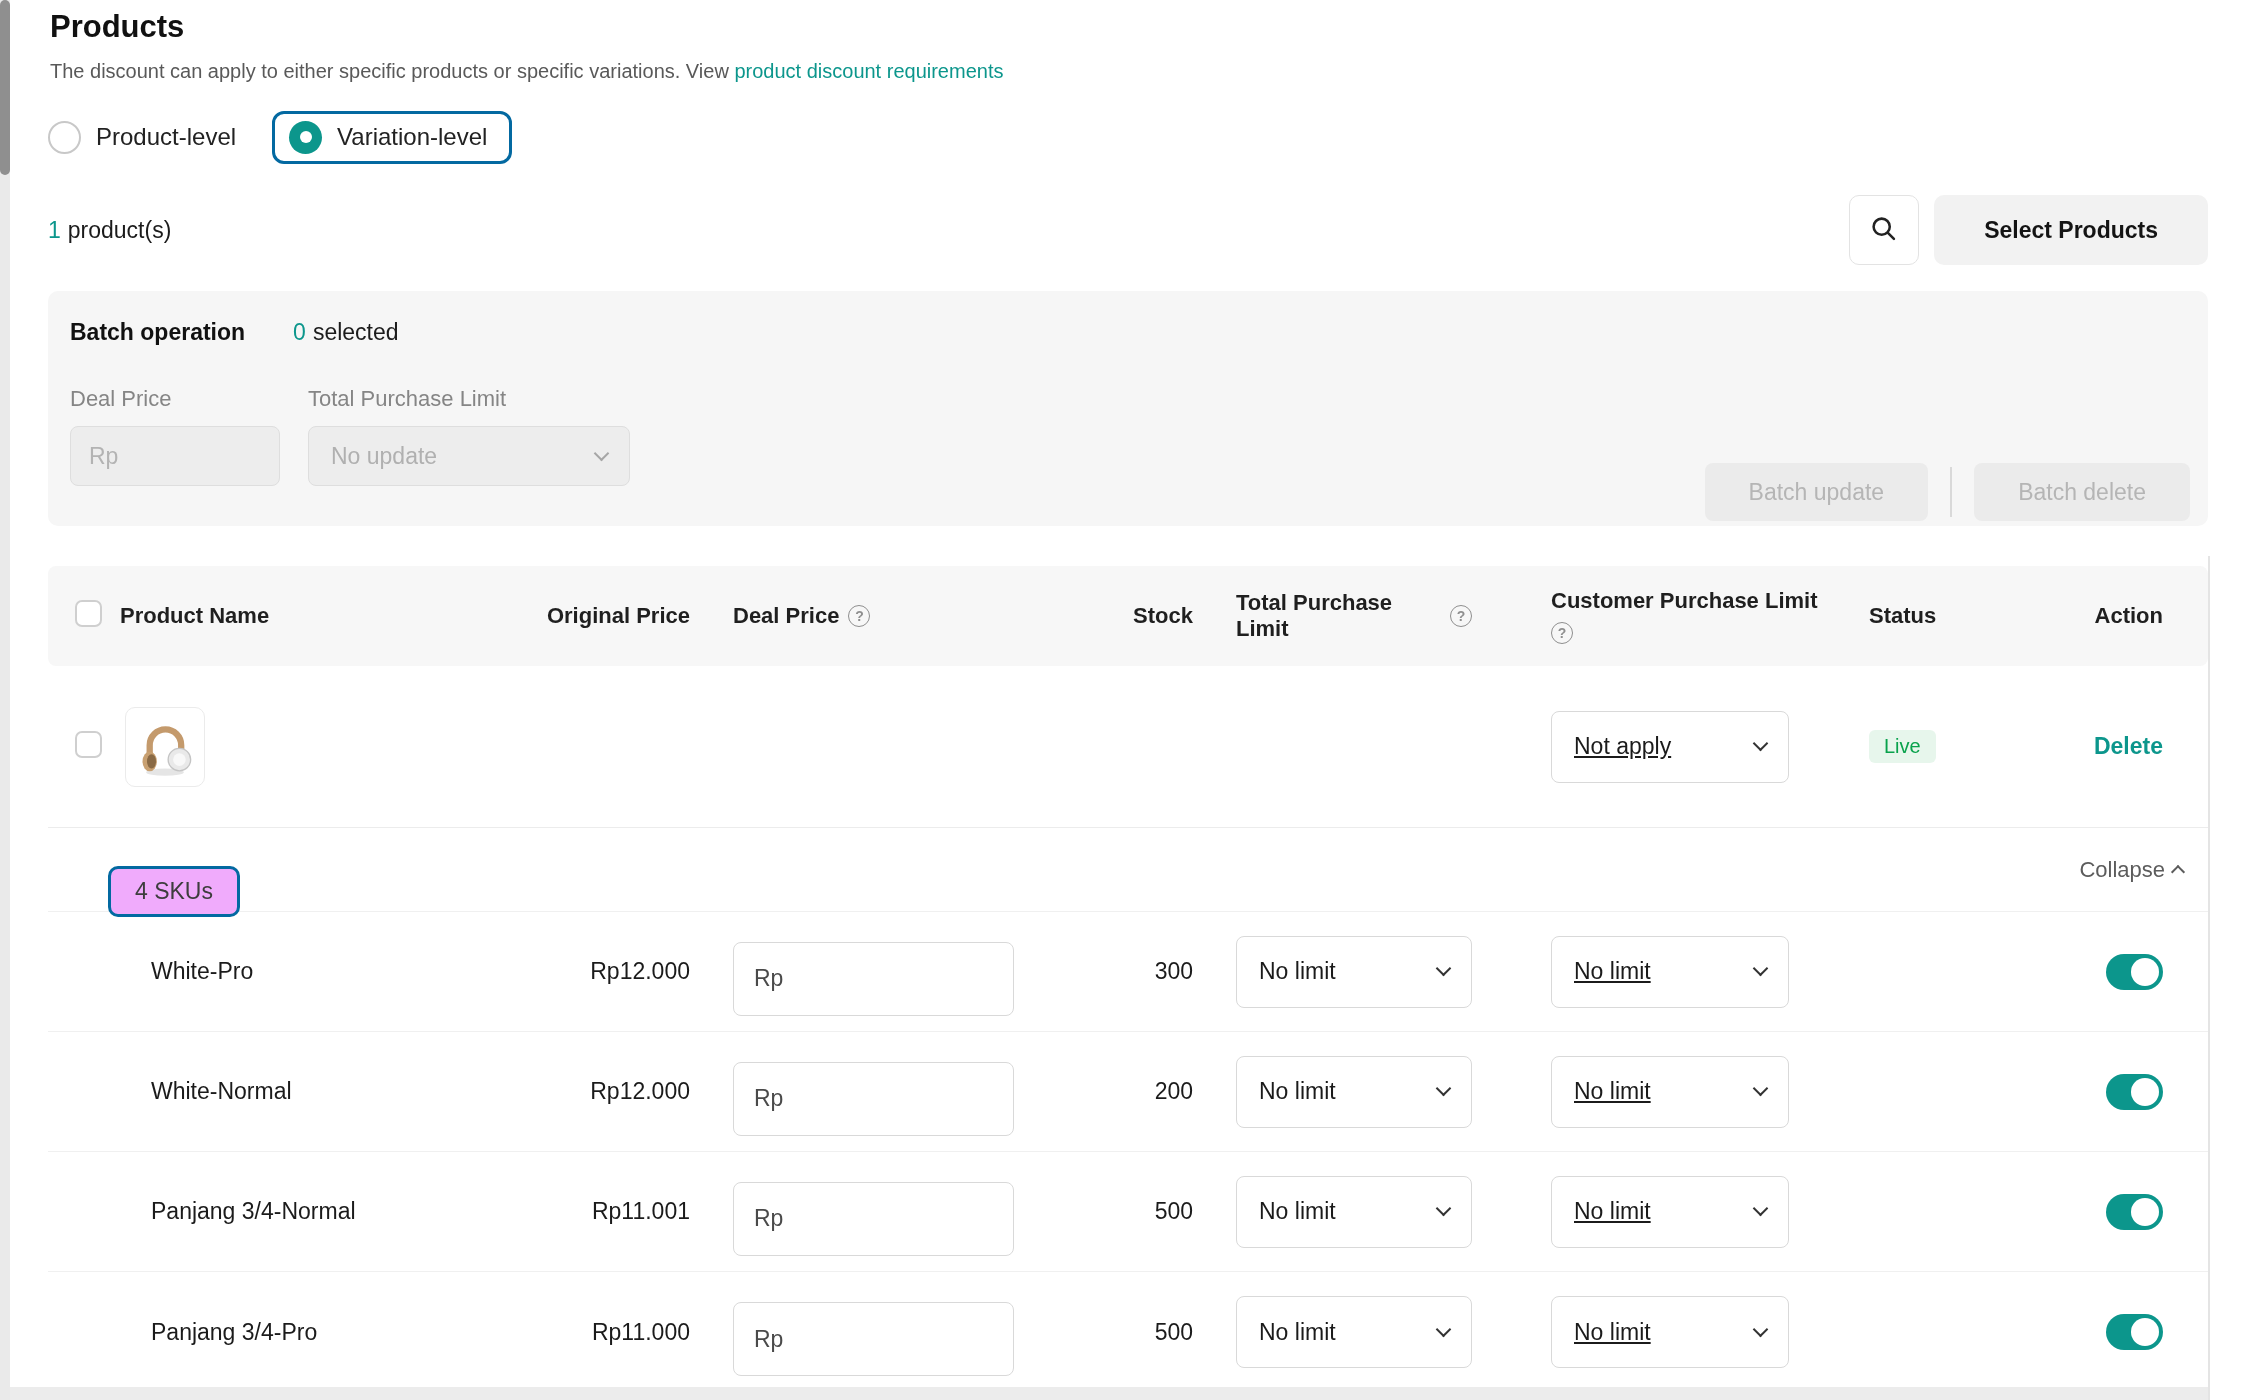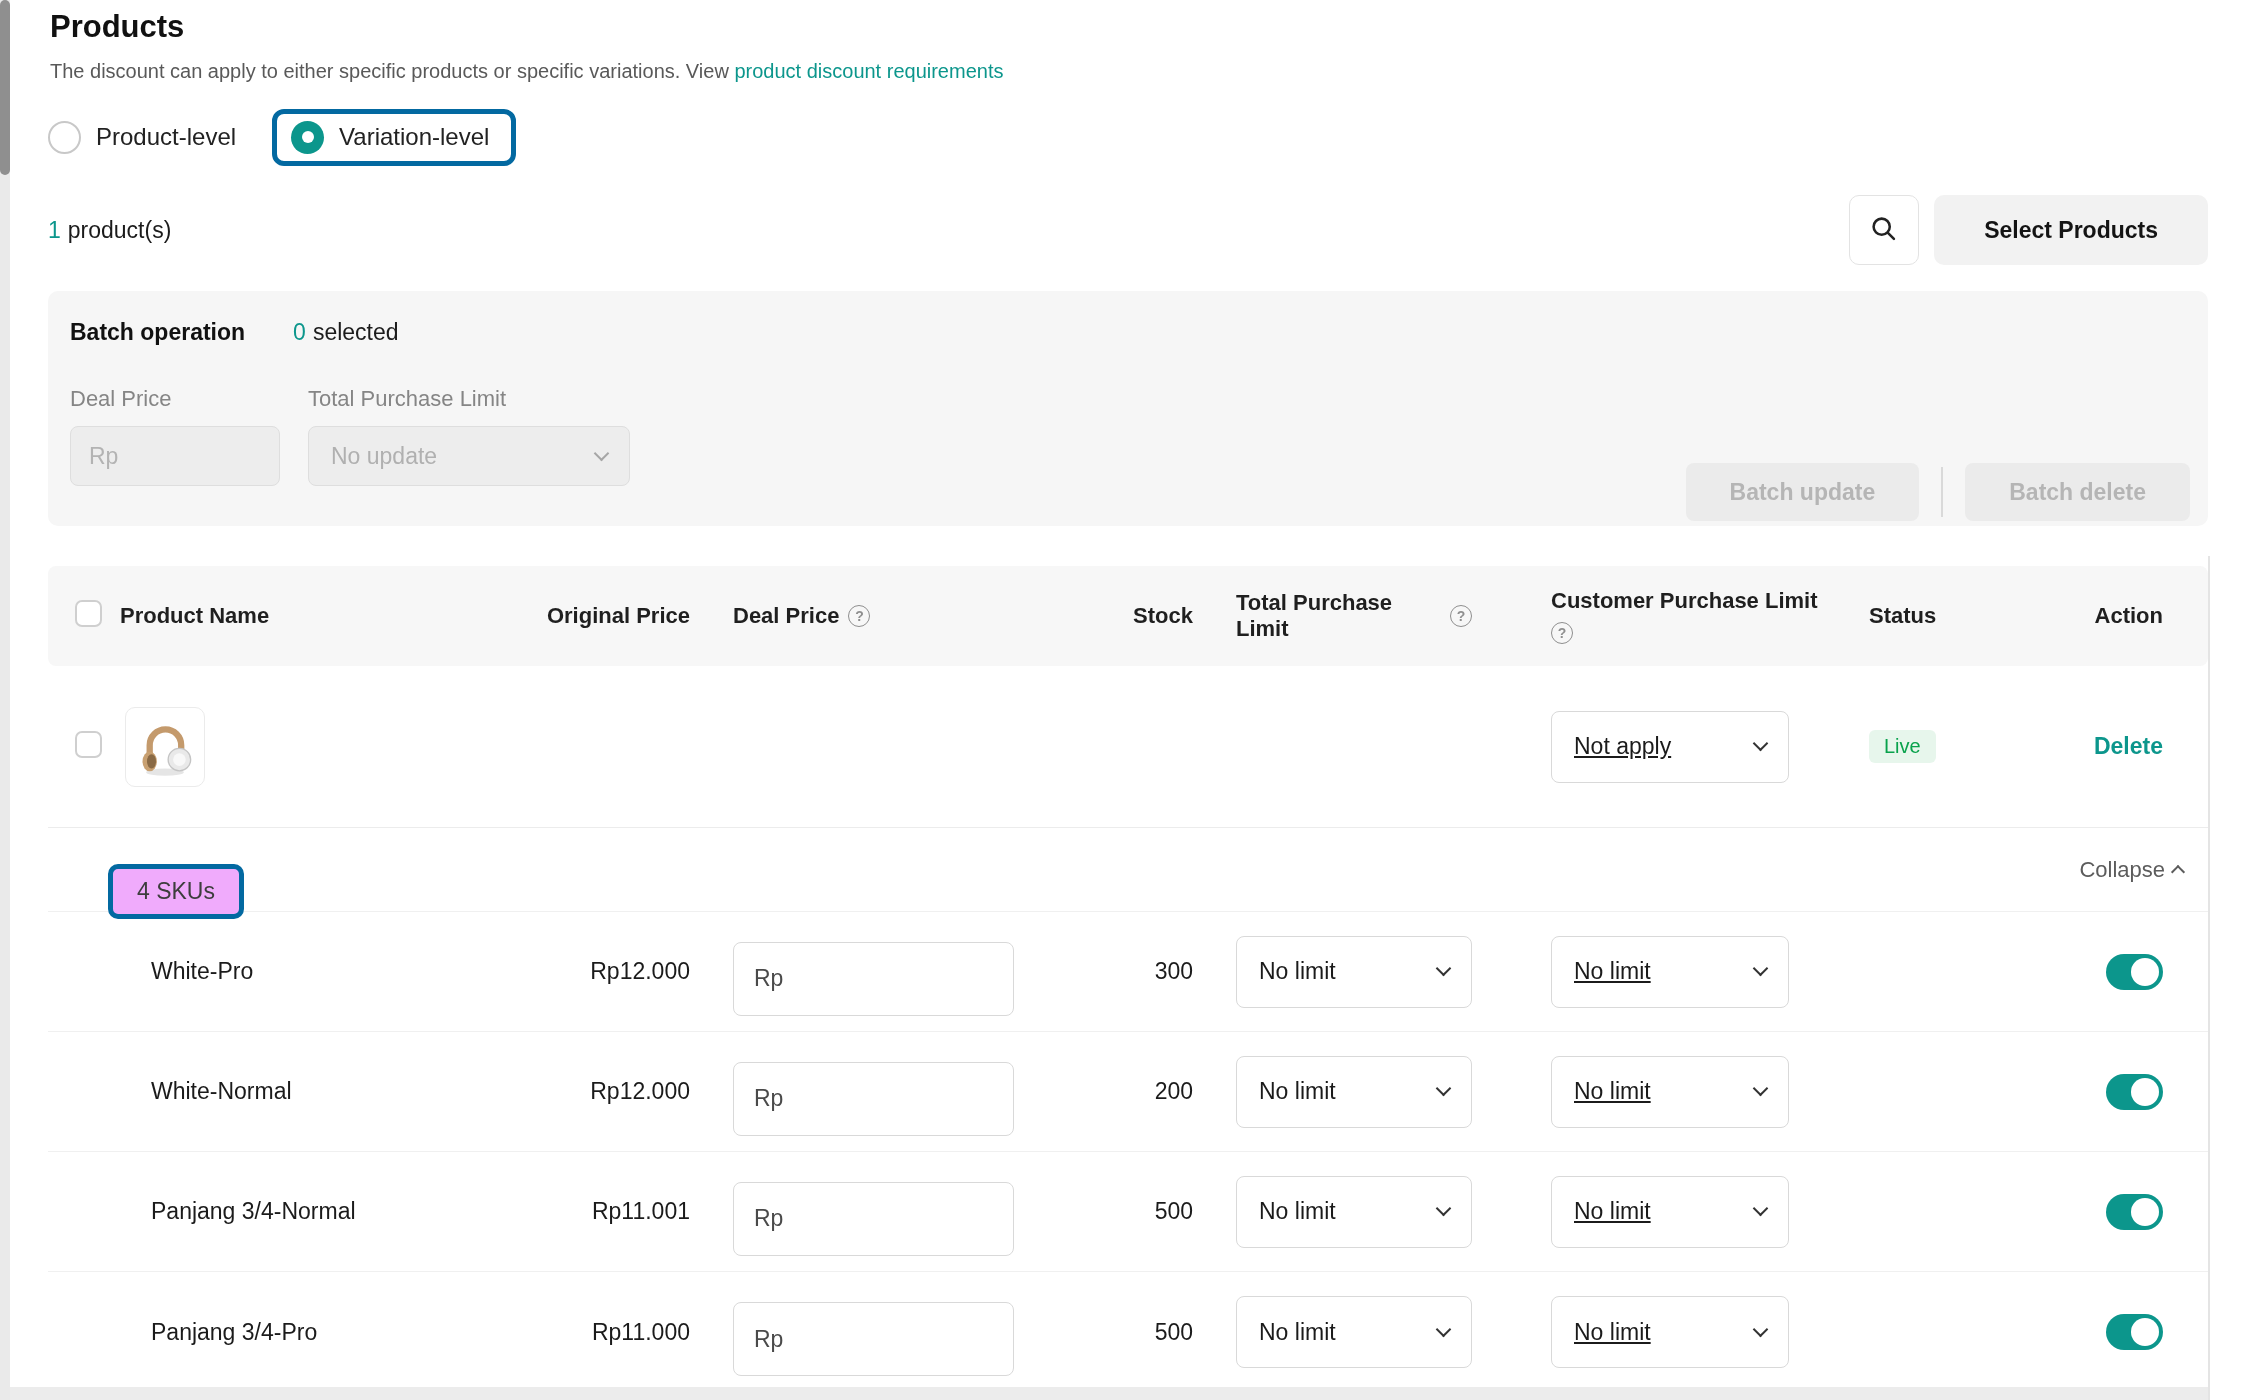--- a/index.html
+++ b/index.html
@@ -20,21 +20,21 @@
   .page-title { margin: 6px 0 0 2px; font-size: 31px; line-height: 42px; font-weight: 700; color: #111; }
   .subtitle { margin: 10px 0 0 2px; font-size: 20px; line-height: 27px; color: #595959; }
   .subtitle .link { color: #0C968C; font-weight: 400; text-decoration: none; cursor: pointer; }
 
   
   .level-row { display: flex; align-items: center; gap: 36px; margin-top: 20px; height: 64px; }
   .radio-group { display: inline-flex; align-items: center; gap: 15px; cursor: pointer; font-size: 24px; color: #222; }
   .radio { width: 33px; height: 33px; border-radius: 50%; border: 2px solid #c8c8c8; background: #fff; position: relative; flex: 0 0 auto; }
   .radio.selected { border: none; background: #0C968C; }
   .radio.selected::after { content: ""; position: absolute; left: 50%; top: 50%; width: 12px; height: 12px; margin: -6px 0 0 -6px; border-radius: 50%; background: #fff; }
-  .annotation { border: 5px solid #0369a1; border-radius: 12px; background: transparent; }
+  .annotation { border: 3px solid #0369a1; border-radius: 12px; background: transparent; }
   .annotation.variation { padding: 7px 22px 7px 14px; display: inline-flex; align-items: center; }
 
   
   .count-row { display: flex; align-items: center; justify-content: space-between; margin-top: 26px; height: 70px; }
   .count-text { font-size: 23px; color: #1b1b1b; }
   .count-text .teal { color: #0C968C; margin-right: 7px; }
   .count-actions { display: flex; align-items: center; gap: 15px; }
   .icon-btn { width: 70px; height: 70px; background: #fff; border: 1.5px solid #e3e3e3; border-radius: 10px; display: flex; align-items: center; justify-content: center; cursor: pointer; }
   .gray-btn { height: 70px; padding: 0 50px; background: #f2f2f2; border: none; border-radius: 10px; font-family: inherit; font-size: 23px; font-weight: 700; color: #141414; cursor: pointer; }
 
@@ -54,21 +54,21 @@
   .select { display: flex; align-items: center; justify-content: space-between; height: 60px; border: 1.5px solid #dedede; border-radius: 8px; background: #ededed; margin-top: 14px; padding: 0 22px; font-size: 23px; color: #b0b0b0; cursor: pointer; }
   .select.enabled { background: #fff; border-color: #d9d9d9; color: #1b1b1b; height: 72px; margin-top: 0; }
   .chev { display: inline-block; width: 11px; height: 11px; border: solid currentColor; border-width: 0 2.3px 2.3px 0; }
   .chev.down { transform: rotate(45deg); margin-top: -6px; }
   .chev.up { transform: rotate(-135deg); margin-top: 5px; }
   .select .chev { color: #a6a6a6; }
   .select.enabled .chev { color: #333; }
   .w210 { width: 210px; }
   .w322 { width: 322px; }
   .batch-actions { position: absolute; right: 18px; top: 172px; display: flex; align-items: center; gap: 22px; }
-  .disabled-btn { height: 58px; padding: 0 44px; background: #ebebeb; border: none; border-radius: 8px; font-family: inherit; font-size: 23px; font-weight: 700; color: #b5b5b5; cursor: not-allowed; }
+  .disabled-btn { height: 58px; padding: 0 44px; background: #ebebeb; border: none; border-radius: 8px; font-family: inherit; font-size: 23px; font-weight: 400; color: #b5b5b5; cursor: not-allowed; }
   .vdiv { width: 2px; height: 50px; background: #d9d9d9; }
 
   
   .table { margin-top: 40px; }
   .grid { display: grid; grid-template-columns: 72px 425px 145px 325px 178px 279px 358px 140px 238px; align-items: center; }
   .thead { height: 100px; background: #f7f7f7; border-radius: 8px; font-size: 22px; font-weight: 700; color: #1f1f1f; }
   .cell { min-width: 0; }
   .c-check { padding-left: 27px; }
   .c-deal { padding-left: 43px; }
   .c-stock { text-align: right; }

